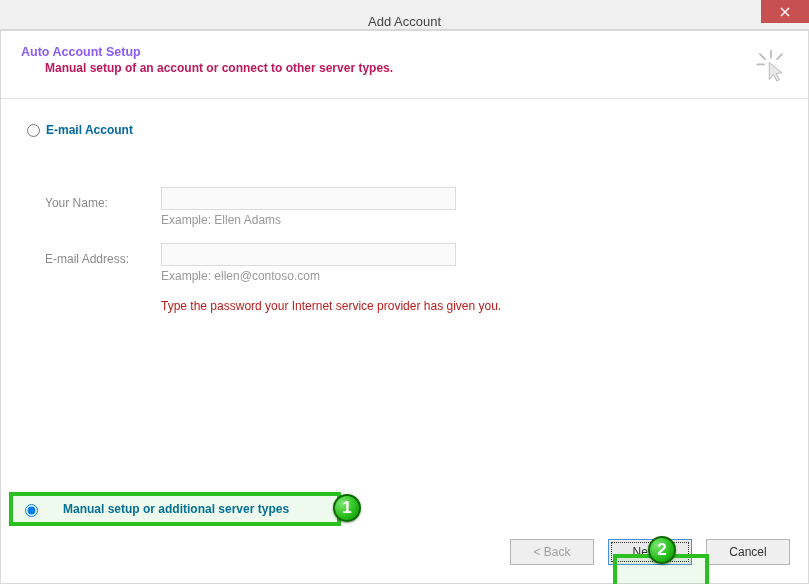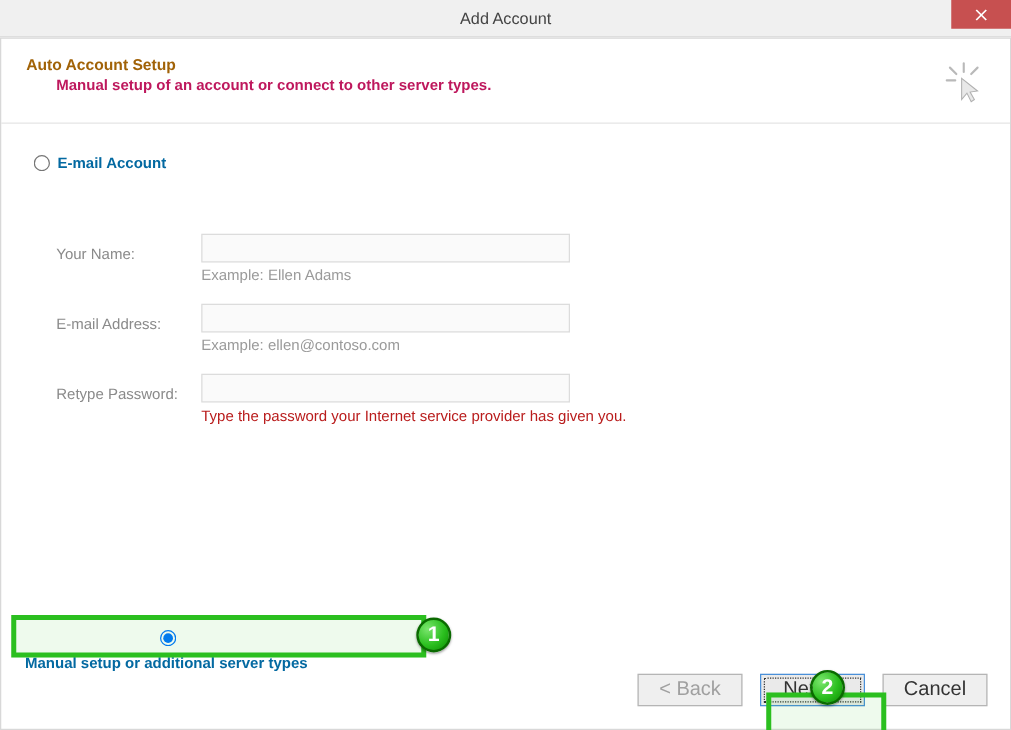--- a/index.html
+++ b/index.html
@@ -11,21 +11,21 @@
     width: 809px;
     height: 584px;
     overflow: hidden;
     position: relative;
   }
   .titlebar {
     height: 30px;
     background: #f0f0f0;
     border-bottom: 1px solid #d8d8d8;
     display: flex;
-    align-items: center;
+    align-items: flex-end;
     justify-content: center;
     position: relative;
   }
   .title {
     font-size: 13px;
     color: #444;
   }
   .close-btn {
     position: absolute;
     right: 0;
@@ -49,21 +49,21 @@
   }
   .header-section {
     padding: 14px 20px 12px 20px;
     border-bottom: 1px solid #e5e5e5;
     position: relative;
     min-height: 68px;
   }
   .header-title {
     font-weight: bold;
     font-size: 12.5px;
-    color: #a16207;
+    color: #8b5cf6;
   }
   .header-subtitle {
     margin-left: 24px;
     color: #be185d;
     font-size: 12px;
     margin-top: 2px;
     font-weight: bold;
   }
   .header-icon {
     position: absolute;
@@ -127,38 +127,37 @@
   }
   .radio-manual-wrap {
     position: absolute;
     left: 11px;
     top: 466px;
     padding: 4px 6px 4px 8px;
   }
   .radio-manual {
     display: flex;
     align-items: center;
-    gap: 6px;
-    flex-direction: column;
+    gap: 22px;
   }
   .button-bar {
     position: absolute;
     right: 18px;
     bottom: 18px;
     display: flex;
     gap: 14px;
     align-items: center;
   }
   .btn {
     min-width: 84px;
     height: 26px;
     border: 1px solid #b5b5b5;
     background: #efefef;
     font-family: inherit;
-    font-size: 16px;
+    font-size: 12px;
     color: #333;
     cursor: pointer;
     padding: 0 4px;
   }
   .btn[disabled] {
     color: #a0a0a0;
     cursor: default;
   }
   .btn.next {
     border: 1px solid #4a90d9;
@@ -249,24 +248,20 @@
       </div>
       <div class="field-hint">Example: Ellen Adams</div>
 
       <div class="field-row">
         <span class="field-label">E-mail Address:</span>
         <input class="field-input" disabled="" value="" style="">
       </div>
       <div class="field-hint">Example: ellen@contoso.com</div>
 
       <div class="pw-block">
-        <div class="field-row">
-          <span class="field-label">Retype Password:</span>
-          <input class="field-input" type="password" disabled="" value="" style="">
-        </div>
         <div class="pw-hint">Type the password your Internet service provider has given you.</div>
       </div>
 
     </div>
   </div>
 
   <div class="radio-manual-wrap">
     <label class="radio-manual">
       <input type="radio" name="accttype" checked="" style="">
       <span class="radio-label">Manual setup or additional server types</span>

